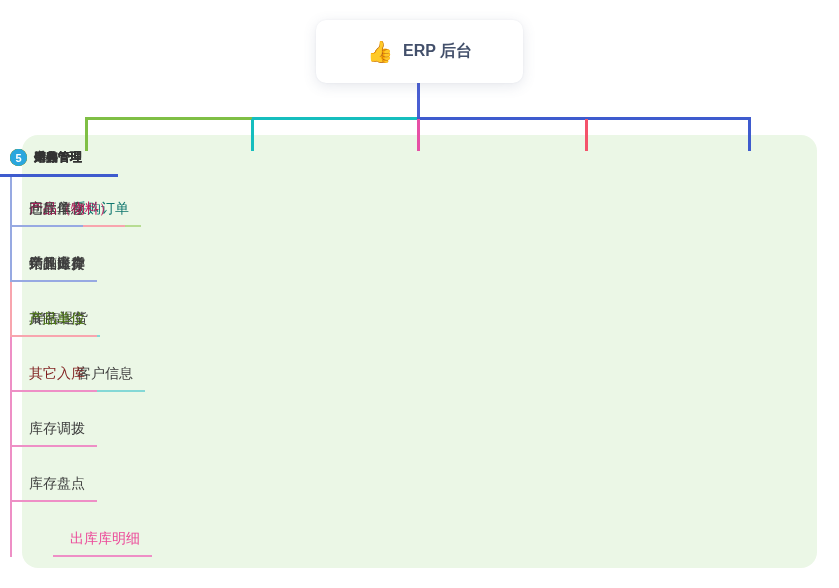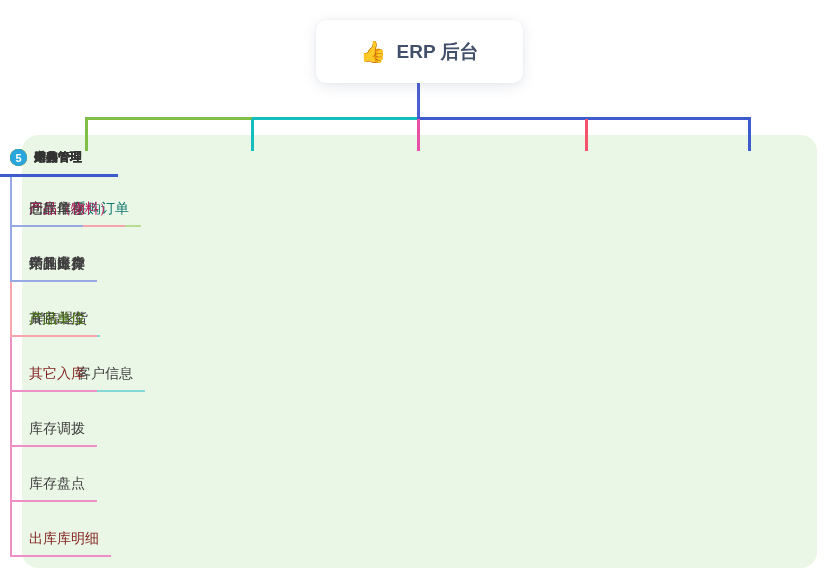--- a/index.html
+++ b/index.html
@@ -22,21 +22,21 @@
     background: #ffffff;
     border-radius: 10px;
     box-shadow: 0 3px 14px rgba(80, 95, 130, 0.14), 0 0 2px rgba(80,95,130,0.08);
     display: flex;
     align-items: center;
     justify-content: center;
     gap: 10px;
     z-index: 3;
   }
   .root-icon { font-size: 21px; color: #f0a92e; line-height: 1; }
-  .root-label { font-size: 19px; font-weight: 600; }
+  .root-label { font-size: 16px; font-weight: 600; }
   
   .conn { position: absolute; z-index: 1; }
   .root-v { left: 417px; top: 82px; width: 3px; height: 36px; }
   .h     { top: 117px; height: 3px; }
   .h0    { left: 85px;  width: 168px; }
   .h1    { left: 252px; width: 166px; }
   .h4    { left: 417px; width: 334px; }
   .drop  { top: 119px; width: 3px; height: 32px; }
   .d0 { left: 85px; }
   .d1 { left: 251px; }
@@ -184,21 +184,21 @@
         <div class="child">
           <span class="child-label" style="color: #7f1d1d; margin-top: 16px;">其它入库</span>
         </div>
         <div class="child">
           <span class="child-label" style="color: rgb(61, 61, 61);">库存调拨</span>
         </div>
         <div class="child">
           <span class="child-label" style="color: rgb(61, 61, 61);">库存盘点</span>
         </div>
         <div class="child">
-          <span class="child-label" style="color: #7f1d1d;">出库库明细</span>
+          <span class="child-label" style="color: #ec4899; margin-left: 41px;">出库库明细</span>
         </div>
       </div>
   </div>
   <div class="branch-col" style="--line: #f4536b; --cline: #f8a5ae;">
     <div class="branch-header">
       <span class="badge" style="background: rgb(45, 180, 74);">4</span>
       <span class="branch-label">产品管理</span>
     </div>
     <div class="children">
         <div class="child">

